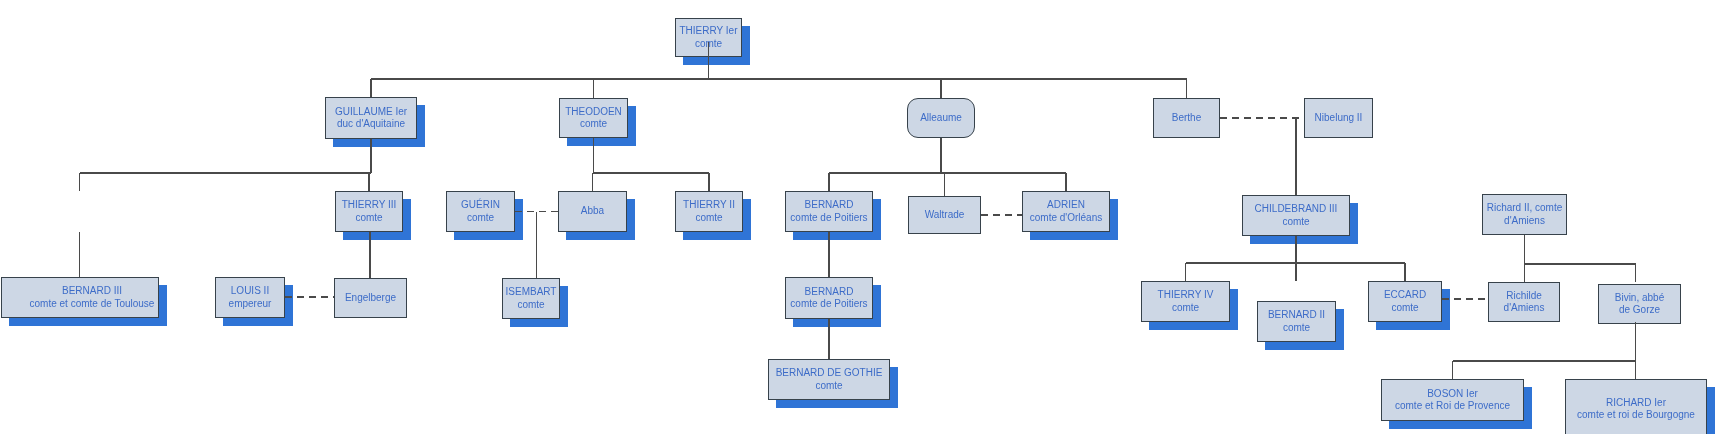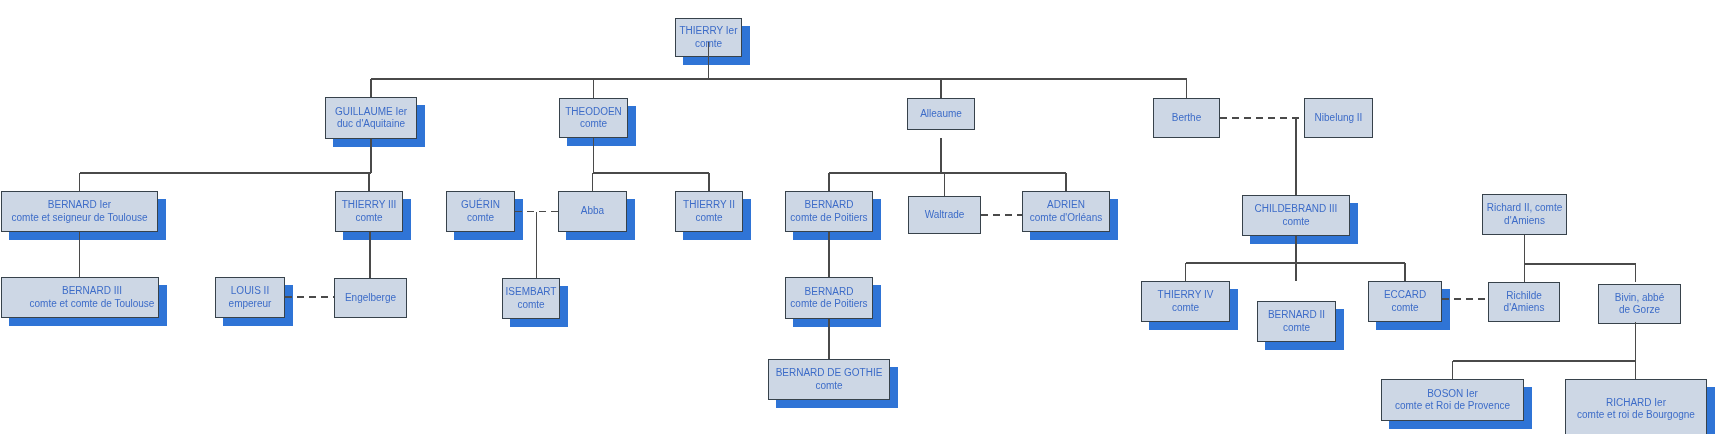--- a/index.html
+++ b/index.html
@@ -81,32 +81,28 @@
         <div class="node-line">comte</div>
       </div>
       <div class="node shadow" style="left: 325px; top: 97px; width: 92px; height: 42px;">
         <div class="node-line">GUILLAUME Ier</div>
         <div class="node-line">duc d'Aquitaine</div>
       </div>
       <div class="node shadow" style="left: 559px; top: 98px; width: 69px; height: 40px;">
         <div class="node-line">THEODOEN</div>
         <div class="node-line">comte</div>
       </div>
-      <div class="node" style="left: 907px; top: 98px; width: 68px; height: 32px;">
+      <div class="node" style="left: 907px; top: 98px; width: 68px; height: 40px; border-radius: 11px;">
         <div class="node-line">Alleaume</div>
       </div>
       <div class="node" style="left: 1153px; top: 98px; width: 67px; height: 40px;">
         <div class="node-line">Berthe</div>
       </div>
       <div class="node" style="left: 1304px; top: 98px; width: 69px; height: 40px;">
         <div class="node-line">Nibelung II</div>
-      </div>
-      <div class="node shadow" style="left: 1px; top: 191px; width: 157px; height: 41px;">
-        <div class="node-line">BERNARD Ier</div>
-        <div class="node-line">comte et seigneur de Toulouse</div>
       </div>
       <div class="node shadow" style="left: 335px; top: 191px; width: 68px; height: 41px;">
         <div class="node-line">THIERRY III</div>
         <div class="node-line">comte</div>
       </div>
       <div class="node shadow" style="left: 446px; top: 191px; width: 69px; height: 41px;">
         <div class="node-line">GUÉRIN</div>
         <div class="node-line">comte</div>
       </div>
       <div class="node shadow" style="left: 558px; top: 191px; width: 69px; height: 41px;">

